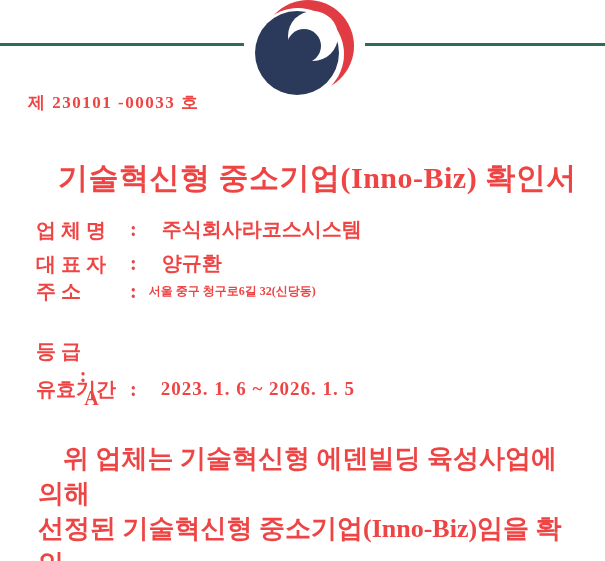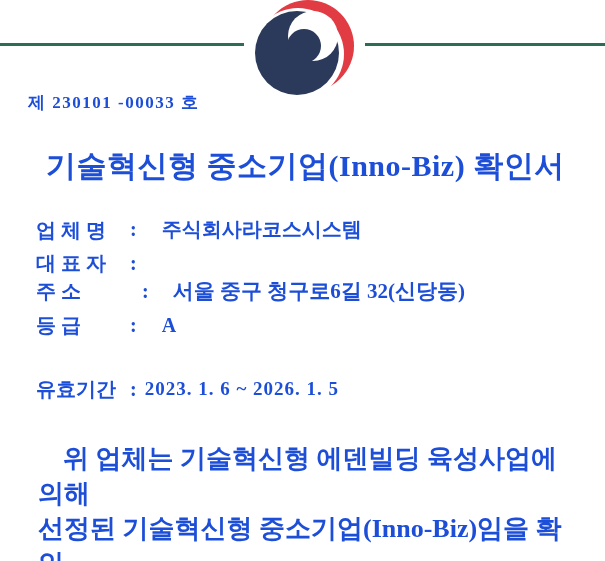--- a/index.html
+++ b/index.html
@@ -7,21 +7,21 @@
     padding: 0;
     background: #ffffff;
     font-family: "Liberation Serif", "DejaVu Serif", serif;
   }
   .page {
     position: relative;
     width: 605px;
     height: 561px;
     background: #ffffff;
     overflow: hidden;
-    color: #1d4ed8;
+    color: #ef4444;
   }
   
   .rule {
     position: absolute;
     top: 43px;
     height: 3px;
     background: #2f6c55;
   }
   .rule-left  { left: 0;     width: 244px; }
   .rule-right { left: 365px; width: 240px; }
@@ -41,40 +41,40 @@
     font-size: 17px;
     font-weight: 600;
     letter-spacing: 1.5px;
     white-space: nowrap;
   }
 
   .title {
     position: absolute;
     left: 46px;
     top: 146px;
-    margin: 0;
+    margin: 12px;
     font-size: 30px;
     font-weight: 800;
     letter-spacing: 0.5px;
     white-space: nowrap;
   }
 
   .frow {
     position: absolute;
     left: 36px;
     display: flex;
     align-items: center;
     white-space: nowrap;
     font-size: 20px;
     font-weight: 700;
   }
   .frow-1 { top: 216px; }
   .frow-2 { top: 250px; }
-  .frow-3 { top: 278px; gap: 12px; }
-  .frow-4 { top: 312px; }
+  .frow-3 { top: 278px; }
+  .frow-4 { top: 338px; flex-direction: column; }
   .frow-5 { top: 376px; }
 
   .flabel {
     display: inline-block;
     width: 86px;
     height: 26px;
     line-height: 26px;
     overflow: hidden;
     text-align: justify;
     text-justify: inter-character;
@@ -87,26 +87,26 @@
   }
   .fcolon {
     margin-left: 8px;
     font-weight: 700;
   }
   .fvalue {
     margin-left: 25px;
   }
   .fvalue-addr {
     margin-left: 12px;
-    font-size: 21px;
+    font-size: 12px;
     line-height: 18px;
     font-weight: 700;
   }
   .fvalue-date {
-    margin-left: 8px;
+    margin-left: 24px;
     font-size: 19px;
     letter-spacing: 1px;
   }
 
   .body-text {
     position: absolute;
     left: 38px;
     top: 441px;
     width: 545px;
     font-size: 26px;
@@ -137,20 +137,21 @@
 
   <div class="frow frow-1">
     <span class="flabel">업 체 명</span>
     <span class="fcolon">:</span>
     <span class="fvalue">주식회사라코스시스템</span>
   </div>
 
   <div class="frow frow-2">
     <span class="flabel">대 표 자</span>
     <span class="fcolon">:</span>
+    <span class="fvalue">양규환</span>
   </div>
 
   <div class="frow frow-3">
     <span class="flabel">주 소</span>
     <span class="fcolon">:</span>
     <span class="fvalue-addr">
       <div>서울 중구 청구로6길 32(신당동)</div>
     </span>
   </div>
 

